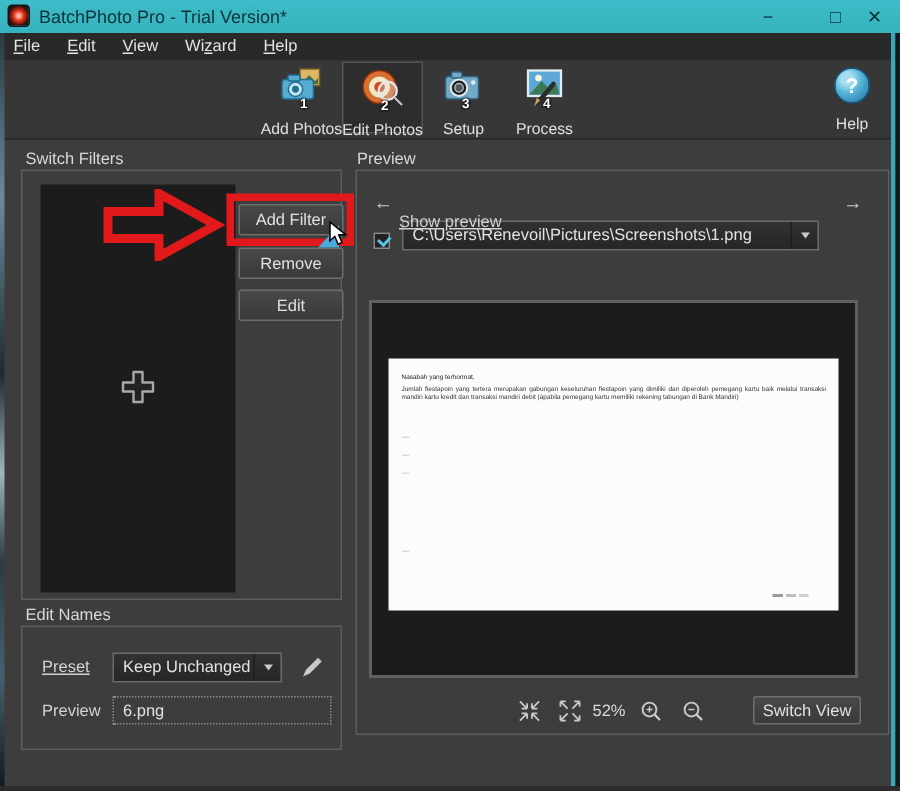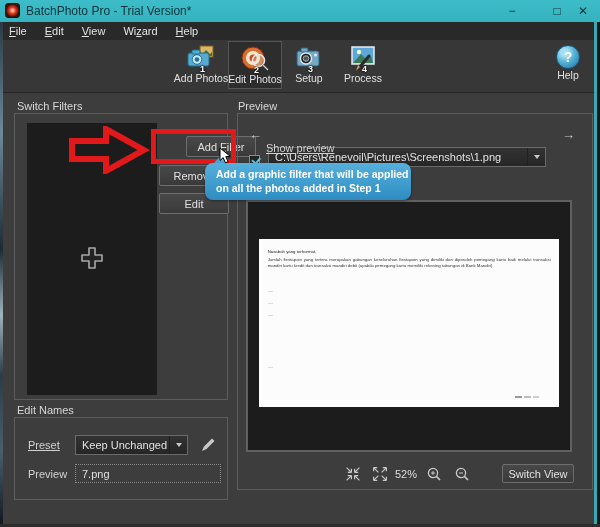--- a/index.html
+++ b/index.html
@@ -22,21 +22,21 @@
   .mn{text-decoration:underline;}
   
   .toolbar{position:absolute;left:0;top:40px;width:600px;height:52px;background:#373737;
            border-bottom:1px solid #262626;}
   .tool{position:absolute;top:1px;width:54px;height:48px;display:flex;flex-direction:column;
         align-items:center;box-sizing:border-box;}
   .tool.selected{background:#2d2d2d;border:1px solid #555;}
   .tool .ticon{width:30px;height:28px;margin-top:3px;position:relative;}
   .tool .tnum{position:absolute;left:14px;top:20px;font-size:9px;font-weight:bold;color:#fff;
               text-shadow:0 0 2px #000,0 0 2px #000;}
-  .tool .tlabel{font-size:10.5px;color:#e0e0e0;margin-top:0px;white-space:nowrap;}
+  .tool .tlabel{font-size:10.5px;color:#e0e0e0;margin-top:8px;white-space:nowrap;}
   .help-ball{width:24px;height:24px;margin-top:4px;border-radius:50%;position:relative;
              background:radial-gradient(circle at 35% 30%,#a5dff2 0 18%,#57b4d8 45%,#1e6f9e 100%);
              border:1px solid #155a80;box-sizing:border-box;}
   .help-q{position:absolute;left:0;top:1px;width:100%;text-align:center;font-size:14px;
           font-weight:bold;color:#fff;line-height:21px;}
   
   .section-label{position:absolute;font-size:11px;color:#d8d8d8;}
   .groupbox{position:absolute;border:1px solid #5d5d5d;box-sizing:border-box;}
   .filter-list{position:absolute;left:27px;top:123px;width:130px;height:272px;background:#1c1c1c;}
   .btn{position:absolute;display:flex;align-items:center;justify-content:center;
@@ -176,21 +176,21 @@
     </div>
   </div>
 
   <span class="section-label" style="left:17px;top:100px;">Switch Filters</span>
   <div class="groupbox" style="left:14px;top:113px;width:214px;height:287px;"></div>
   <div class="filter-list">
     <svg style="position:absolute;left:51px;top:121px;" width="28" height="28" viewBox="0 0 28 28">
       <path d="M11,4 h6 v7 h7 v6 h-7 v7 h-6 v-7 h-7 v-6 h7 z" fill="#232323" stroke="#a8a8a8" stroke-width="1.6" stroke-linejoin="round"></path>
     </svg>
   </div>
-  <div class="btn" style="left:159px;top:136px;width:70px;height:21px;margin-left:27px;">Add Filter</div>
+  <div class="btn" style="left:159px;top:136px;width:70px;height:21px;">Add Filter</div>
   <div class="btn" style="left:159px;top:165px;width:70px;height:21px;">Remove</div>
   <div class="btn" style="left:159px;top:193px;width:70px;height:21px;">Edit</div>
 
   <span class="section-label" style="left:238px;top:100px;">Preview</span>
   <div class="groupbox" style="left:237px;top:113px;width:356px;height:377px;"></div>
 
   <span class="nav-arrow" style="left:249px;top:127px;">←</span>
   <div class="dropdown" style="left:268px;top:124px;width:278px;height:20px;margin-top:23px;">
     <span class="dd-text">C:\Users\Renevoil\Pictures\Screenshots\1.png</span>
     <span class="dd-caret-zone">
@@ -245,32 +245,28 @@
     <span class="dd-text">Keep Unchanged</span>
     <span class="dd-caret-zone">
         <span class="caret"></span>
       </span>
   </div>
   <svg style="position:absolute;left:200px;top:437px;" width="16" height="16" viewBox="0 0 16 16">
     <polygon points="2,14 4,9.5 12,1.5 14.5,4 6.5,12" fill="#c9c9c9"></polygon>
   </svg>
   <span class="cb-label" style="left:28px;top:468px;">Preview</span>
   <div style="position:absolute;left:75px;top:464px;width:146px;height:19px;border:1px dotted #8a8a8a;
-              box-sizing:border-box;display:flex;align-items:center;padding:0 6px;font-size:11px;color:#e0e0e0;">7.png</div>
+              box-sizing:border-box;display:flex;align-items:center;padding:0 6px;font-size:11px;color:#e0e0e0;">6.png</div>
 
   <svg class="red-arrow" width="82" height="48" viewBox="0 0 82 48">
     <polygon points="4,15 38,15 38,3 76,24 38,45 38,33 4,33" fill="none" stroke="#e2191b" stroke-width="6" stroke-linejoin="miter"></polygon>
   </svg>
   <div class="red-rect"></div>
 
   <div class="tooltip-tail"></div>
-  <div class="tooltip">
-    <div>Add a graphic filter that will be applied</div>
-    <div>on all the photos added in Step 1</div>
-  </div>
 
   <svg class="cursor" width="13" height="18" viewBox="0 0 13 18">
     <polygon points="1,1 1,13.5 4.2,10.6 6.4,15.8 9,14.6 6.8,9.6 11.4,9.4" fill="#ffffff" stroke="#000000" stroke-width="1"></polygon>
   </svg>
 
   <div class="edge-left"></div>
   <div class="edge-right-line"></div>
   <div class="edge-right-dark"></div>
   <div class="edge-bottom"></div>
 

